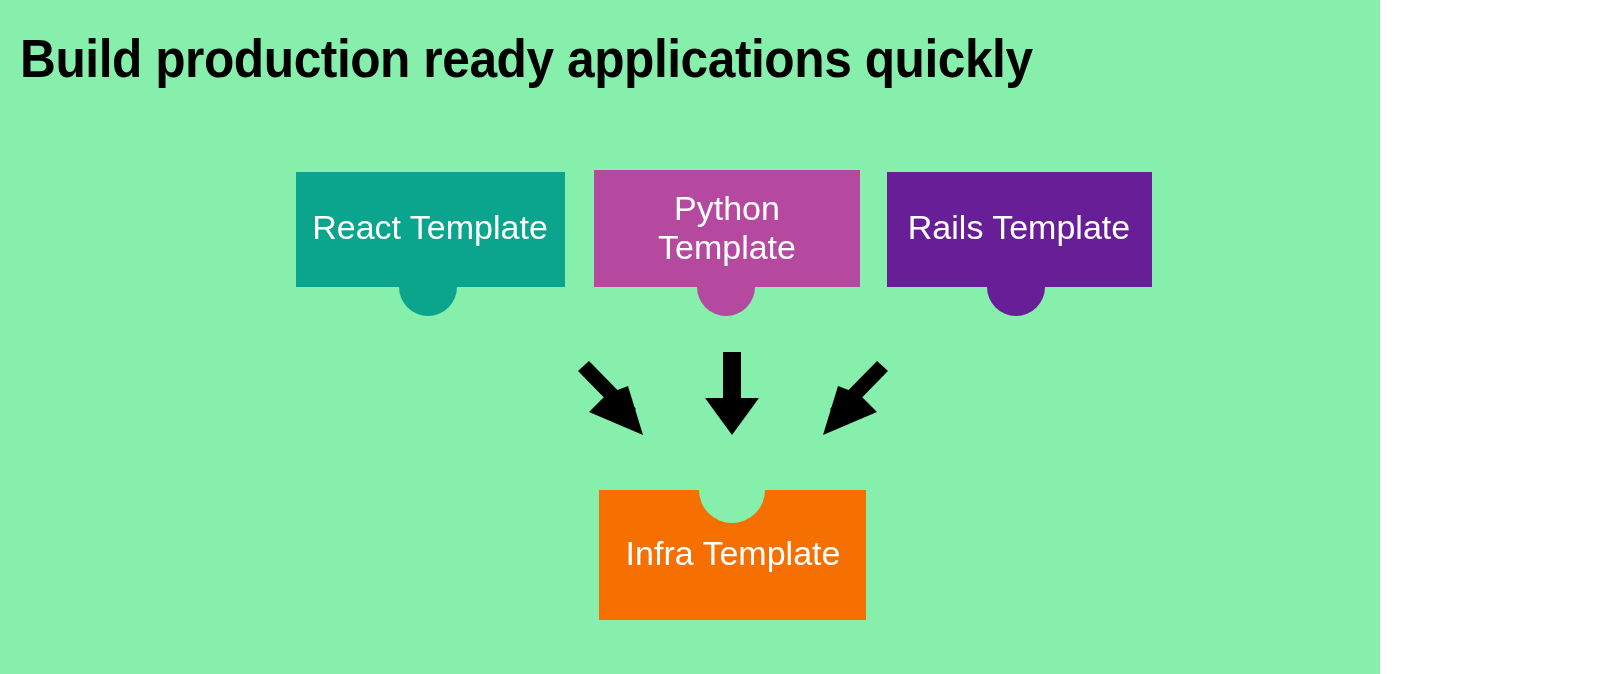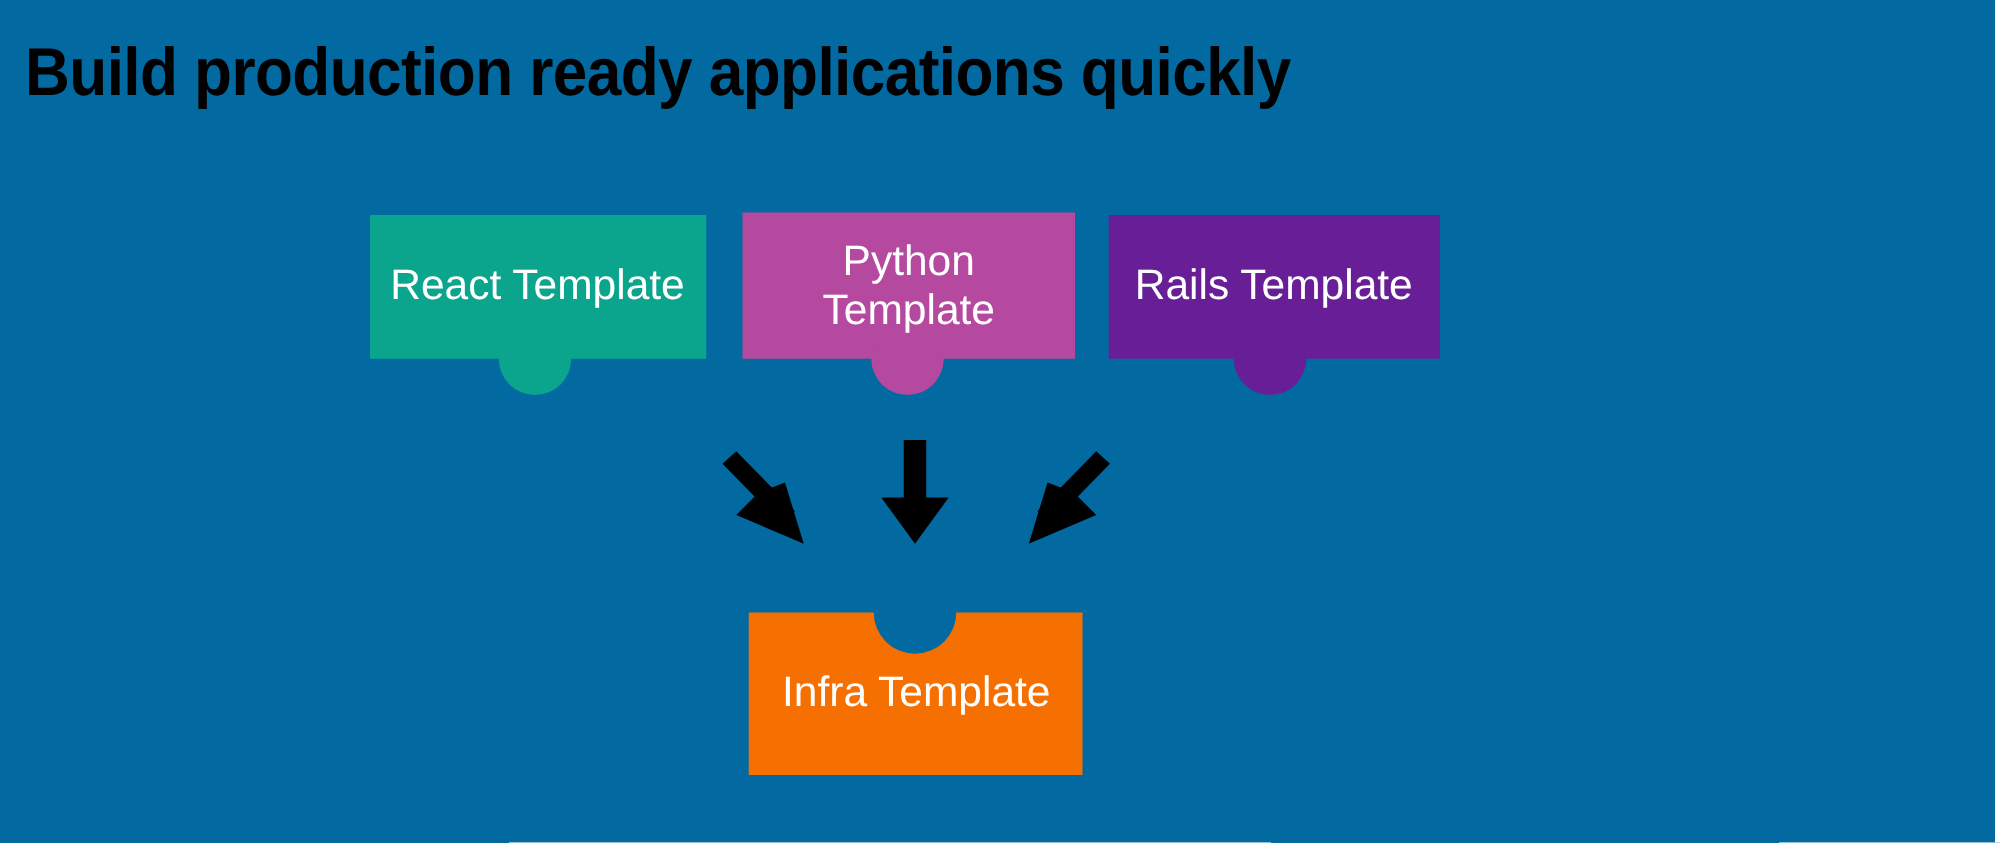--- a/index.html
+++ b/index.html
@@ -7,23 +7,23 @@
     margin: 0;
     padding: 0;
     background: #ffffff;
   }
   body {
     font-family: "Liberation Sans", sans-serif;
     -webkit-font-smoothing: antialiased;
   }
   #canvas {
     position: relative;
-    width: 1596px;
+    width: 1380px;
     height: 674px;
-    background: #0369a1;
+    background: #86efac;
     overflow: hidden;
   }
 
   
   #page-title {
     position: absolute;
     left: 20px;
     top: 26px;
     width: 1300px;
     font-family: "Liberation Sans", sans-serif;

